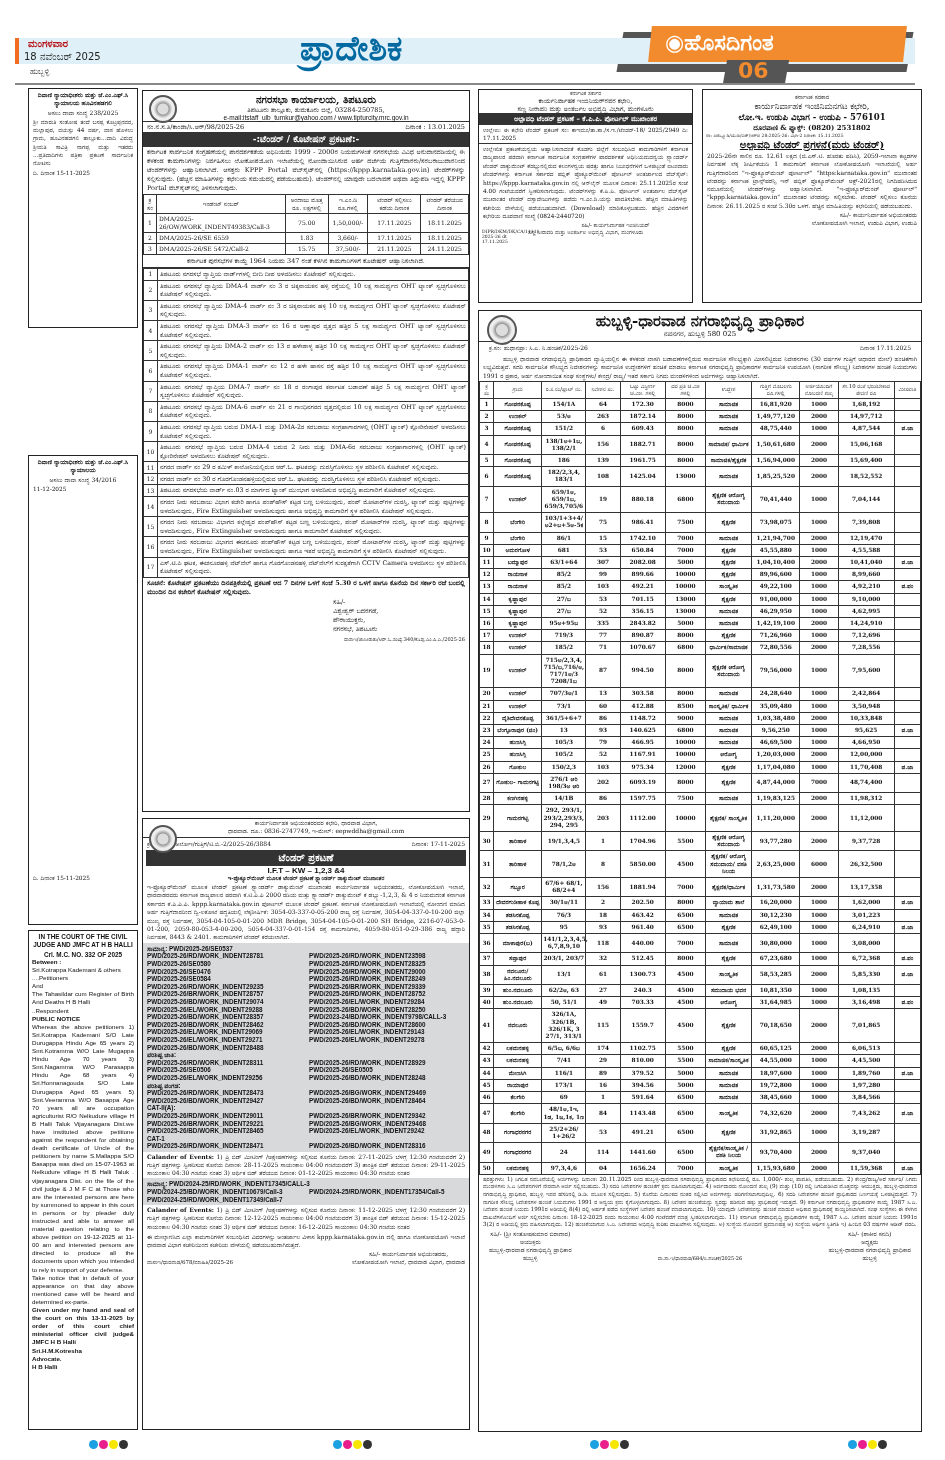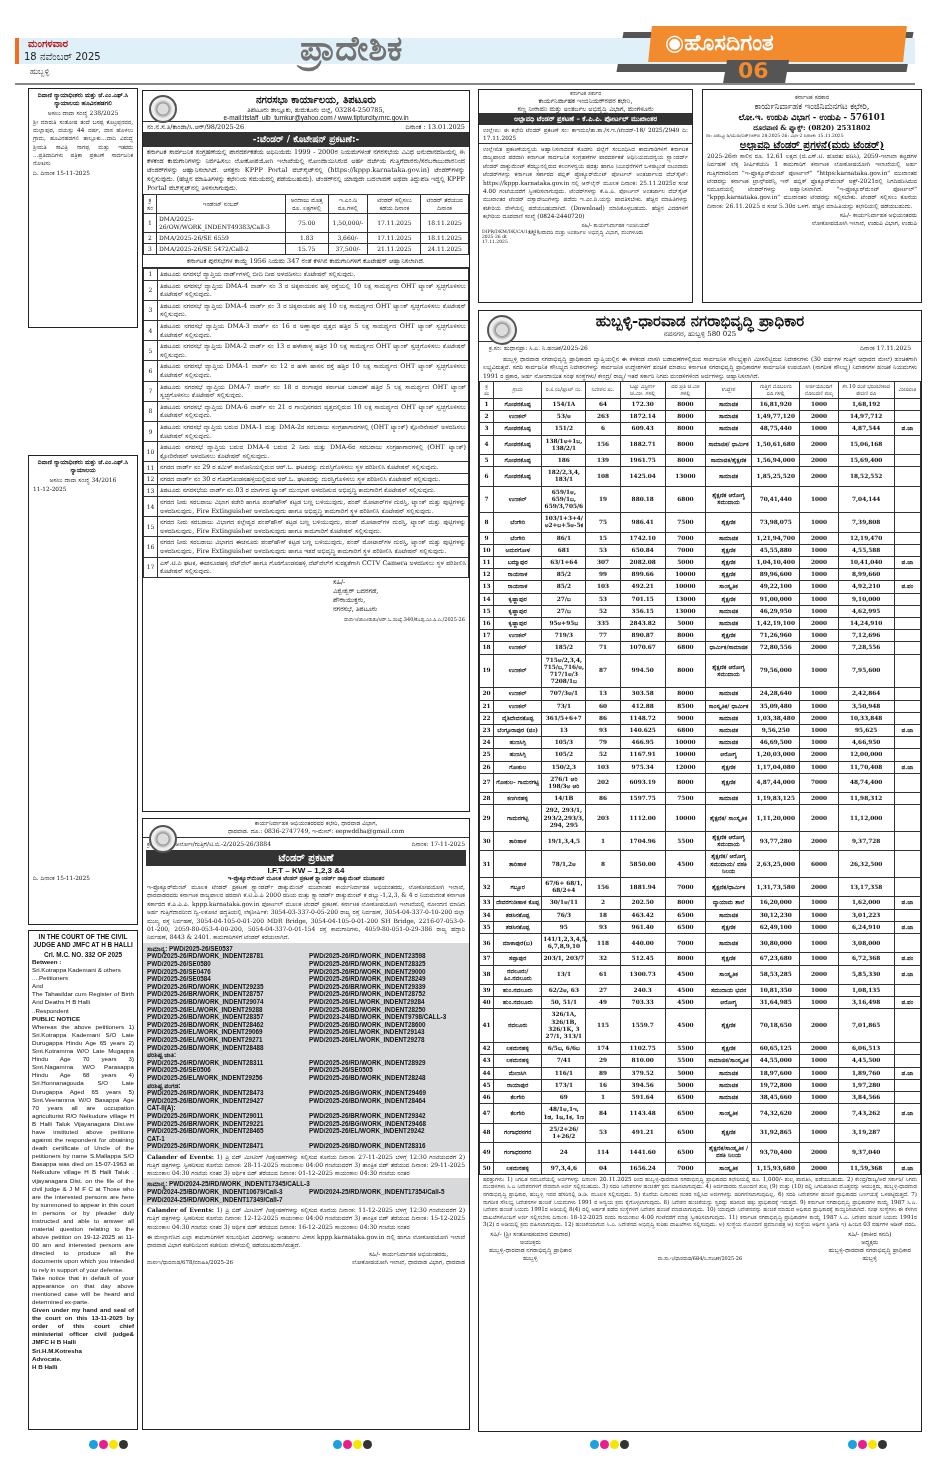--- a/index.html
+++ b/index.html
@@ -4,21 +4,21 @@
 <style>
 *{box-sizing:border-box;margin:0;padding:0}
 body{width:945px;height:1460px;background:#fff;font-family:"DejaVu Serif",serif;color:#111;position:relative;overflow:hidden;font-size:7px}
 .sans{font-family:"Liberation Sans",sans-serif}
 #masthead{position:absolute;left:0;top:0;width:945px;height:88px}
 #date-bar{position:absolute;left:15px;top:38px;width:900px;height:26px;background:#dff0f8}
 #date-accent{position:absolute;left:15px;top:38px;width:4px;height:26px;background:#f26d21}
 #weekday{position:absolute;left:28px;top:38px;font-size:10px;color:#b8171d;font-weight:bold;font-family:"DejaVu Sans",sans-serif}
 #date{position:absolute;left:24px;top:51px;font-size:10px;color:#222;font-family:"DejaVu Sans",sans-serif}
 #city{position:absolute;left:30px;top:67px;font-size:8px;color:#222;font-family:"DejaVu Sans",sans-serif}
-#section-title{position:absolute;left:300px;top:28px;font-size:34px;font-weight:bold;color:#737373;font-family:"DejaVu Sans",sans-serif}
+#section-title{position:absolute;left:300px;top:28px;font-size:34px;font-weight:bold;color:#0369a1;font-family:"DejaVu Sans",sans-serif}
 #logo-box{position:absolute;left:650px;top:26px;width:255px;height:36px;background:#f28a2e;transform:skewX(-6deg)}
 #logo-dark{position:absolute;left:620px;top:32px;width:290px;height:40px;background:#555;transform:skewX(-10deg);z-index:-1}
 #logo-text{position:absolute;left:665px;top:30px;font-size:22px;font-weight:bold;color:#fff;font-family:"DejaVu Sans",sans-serif}
 #page-num-box{position:absolute;left:725px;top:60px;width:62px;height:24px;background:#555;transform:skewX(-10deg)}
 #page-num{position:absolute;left:738px;top:58px;font-size:22px;font-weight:bold;color:#f28a2e;font-family:"DejaVu Sans",sans-serif}
 #rule{position:absolute;left:15px;top:83px;width:900px;height:2px;background:#888}
 .box{position:absolute;border:1.5px solid #222;overflow:hidden;background:#fff}
 .darkbar{background:#333;color:#fff;text-align:center;font-weight:bold;font-family:"DejaVu Sans",sans-serif}
 .c{text-align:center}
 .r{text-align:right}
@@ -130,21 +130,21 @@
         <tr>
           <td>3</td>
           <td style="text-align: left;">DMA/2025-26/SE 5472/Call-2</td>
           <td>15.75</td>
           <td>37,500/-</td>
           <td>21.11.2025</td>
           <td>24.11.2025</td>
         </tr>
       </tbody>
   </table>
-  <div class="c" style="font-size:6.5px;padding:2px;border-bottom:1px solid #333">ಕರ್ನಾಟಕ ಪುರಸಭೆಗಳ ಕಾಯ್ದೆ 1956 ನಿಯಮ 347 ರಂತೆ ಕೆಳಗಿನ ಕಾಮಗಾರಿಗಳಿಗೆ ಕೊಟೇಷನ್ ಆಹ್ವಾನಿಸಲಾಗಿದೆ.</div>
+  <div class="c" style="font-size:6.5px;padding:2px;border-bottom:1px solid #333">ಕರ್ನಾಟಕ ಪುರಸಭೆಗಳ ಕಾಯ್ದೆ 1964 ನಿಯಮ 347 ರಂತೆ ಕೆಳಗಿನ ಕಾಮಗಾರಿಗಳಿಗೆ ಕೊಟೇಷನ್ ಆಹ್ವಾನಿಸಲಾಗಿದೆ.</div>
   <table>
       <tbody id="tip-works">
         <tr>
           <td style="width: 14px;">1</td>
           <td style="text-align: justify; font-size: 6.3px; line-height: 8.6px;">ತಿಪಟೂರು ನಗರಸಭೆ ವ್ಯಾಪ್ತಿಯ ವಾರ್ಡ್‌ಗಳಲ್ಲಿ ಬೀದಿ ದೀಪ ಅಳವಡಿಸಲು ಕೊಟೇಷನ್ ಸಲ್ಲಿಸುವುದು.</td>
         </tr>
         <tr>
           <td style="width: 14px;">2</td>
           <td style="text-align: justify; font-size: 6.3px; line-height: 8.6px;">ತಿಪಟೂರು ನಗರಸಭೆ ವ್ಯಾಪ್ತಿಯ DMA-4 ವಾರ್ಡ್ ನಂ 3 ರ ಚಿಕ್ಕನಾಯಕನ ಹಳ್ಳಿ ರಸ್ತೆಯಲ್ಲಿ 10 ಲಕ್ಷ ಸಾಮರ್ಥ್ಯದ OHT ಟ್ಯಾಂಕ್ ಸ್ವಚ್ಛಗೊಳಿಸಲು ಕೊಟೇಷನ್ ಸಲ್ಲಿಸುವುದು.</td>
         </tr>
@@ -203,20 +203,21 @@
         <tr>
           <td style="width: 14px;">16</td>
           <td style="text-align: justify; font-size: 6.3px; line-height: 8.6px;">ನಗರದ ನೀರು ಸರಬರಾಜು ವಿಭಾಗದ ಈಚನೂರು ಪಂಪ್‌ಹೌಸ್ ಕಟ್ಟಡ ಬಣ್ಣ ಬಳಿಯುವುದು, ಪಂಪ್ ಮೋಟಾರ್‌ಗಳ ದುರಸ್ತಿ, ಟ್ಯಾಂಕ್ ಮತ್ತು ಪುಟ್ಟಿಗಳನ್ನು ಅಳವಡಿಸುವುದು, Fire Extinguisher ಅಳವಡಿಸುವುದು ಹಾಗೂ ಇತರೆ ಅಭಿವೃದ್ಧಿ ಕಾಮಗಾರಿಗೆ ಸ್ಥಳ ಪರಿಶೀಲಿಸಿ ಕೊಟೇಷನ್ ಸಲ್ಲಿಸುವುದು.</td>
         </tr>
         <tr>
           <td style="width: 14px;">17</td>
           <td style="text-align: justify; font-size: 6.3px; line-height: 8.6px;">ಎಸ್.ಟಿ.ಪಿ ಘಟಕ, ಈಚನೂರಹಳ್ಳಿ ವೆಟ್‌ವೆಲ್ ಹಾಗೂ ಗೊರಗೊಂಡನಹಳ್ಳಿ ವೆಟ್‌ವೆಲ್‌ಗೆ ಸುರಕ್ಷತೆಗಾಗಿ CCTV Camera ಅಳವಡಿಸಲು ಸ್ಥಳ ಪರಿಶೀಲಿಸಿ ಕೊಟೇಷನ್ ಸಲ್ಲಿಸುವುದು.</td>
         </tr>
       </tbody>
     </table>
+  <div class="para" style="font-weight:bold">ಸೂಚನೆ: ಕೊಟೇಷನ್ ಪ್ರಕಟಣೆಯು ದಿನಪತ್ರಿಕೆಯಲ್ಲಿ ಪ್ರಕಟಣೆ ಆದ 7 ದಿನಗಳ ಒಳಗೆ ಸಂಜೆ 5.30 ರ ಒಳಗೆ ಹಾಗೂ ಕೊನೆಯ ದಿನ ಸರ್ಕಾರಿ ರಜೆ ಬಂದಲ್ಲಿ ಮುಂದಿನ ದಿನ ಕಚೇರಿಗೆ ಕೊಟೇಷನ್ ಸಲ್ಲಿಸುವುದು.</div>
   <div style="margin-left:190px;font-size:6.5px;line-height:9px" id="tip-sign">
       <div>ಸಹಿ/-</div>
       <div>ವಿಶ್ವೇಶ್ವರ್ ಬದರಗಡೆ,</div>
       <div>ಪೌರಾಯುಕ್ತರು,</div>
       <div>ನಗರಸಭೆ, ತಿಪಟೂರು</div>
     </div>
   <div class="r" style="font-size:5px;padding:2px 4px">ವಾಸಾಇ/ಜಾಹೀರಾತು/ಆರ್.ಓ.ಸಂಖ್ಯೆ.340/ಕೊಪ್ಪ.ಎಂ.ಪಿ.ಎ./2025-26</div>
 </div>
 
 <div class="box" style="left:142px;top:818px;width:328px;height:612px">

